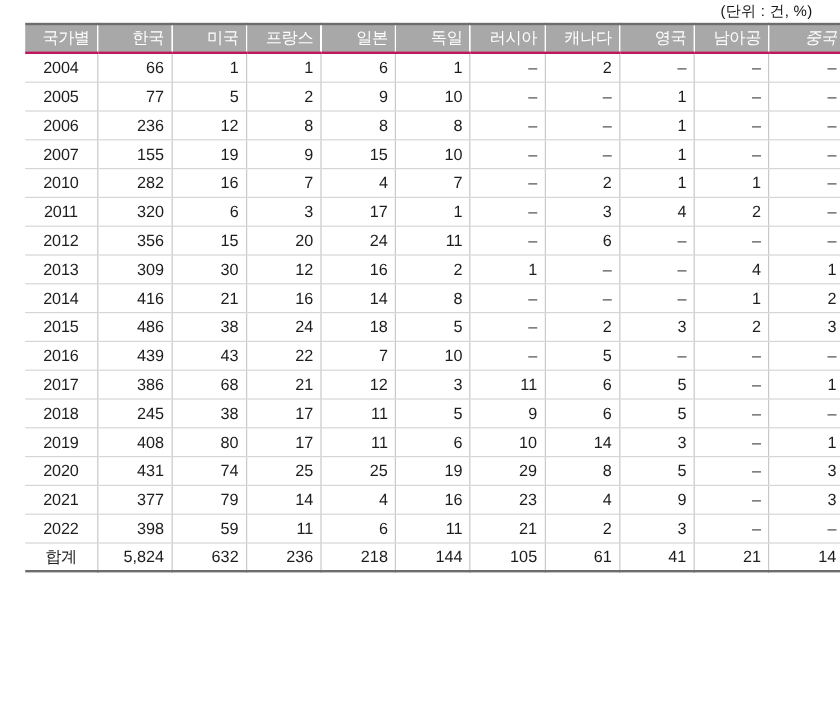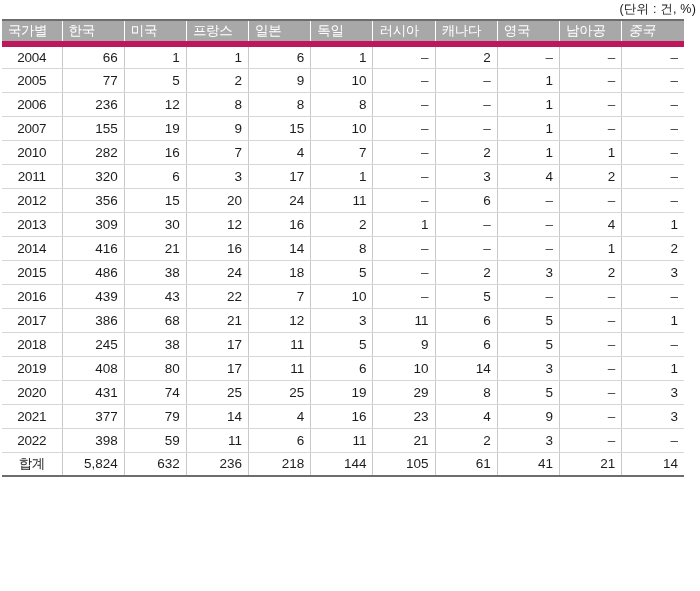--- a/index.html
+++ b/index.html
@@ -12,21 +12,21 @@
     height: 591px;
     font-family: "Liberation Sans", "DejaVu Sans", sans-serif;
     color: #1a1a1a;
     -webkit-font-smoothing: antialiased;
   }
   #page {
     position: relative;
     width: 700px;
     height: 591px;
     box-sizing: border-box;
-    padding: 0 2px;
+    padding: 0 21px;
   }
   .unit-line {
     text-align: right;
     font-size: 12.5px;
     line-height: 19px;
     height: 19px;
     padding-right: 2px;
     color: #161616;
     letter-spacing: 0.2px;
   }
@@ -44,23 +44,23 @@
     padding: 0 6px;
     box-sizing: border-box;
     overflow: hidden;
     white-space: nowrap;
   }
   thead th {
     background: #a8a8a8;
     color: #ffffff;
     font-weight: normal;
     font-size: 13.5px;
-    text-align: left;
+    text-align: right;
     border-right: 1px solid #ffffff;
-    border-bottom: 6px solid #be185d;
+    border-bottom: 2px solid #be185d;
     letter-spacing: -0.3px;
   }
   thead th:last-child { border-right: none; font-style: italic; }
   thead th.col-year { letter-spacing: -0.5px; }
 
   tbody td {
     background: #ffffff;
     border-right: 1px solid #c9c9c9;
     border-bottom: 1px solid #d6d6d6;
     text-align: right;

